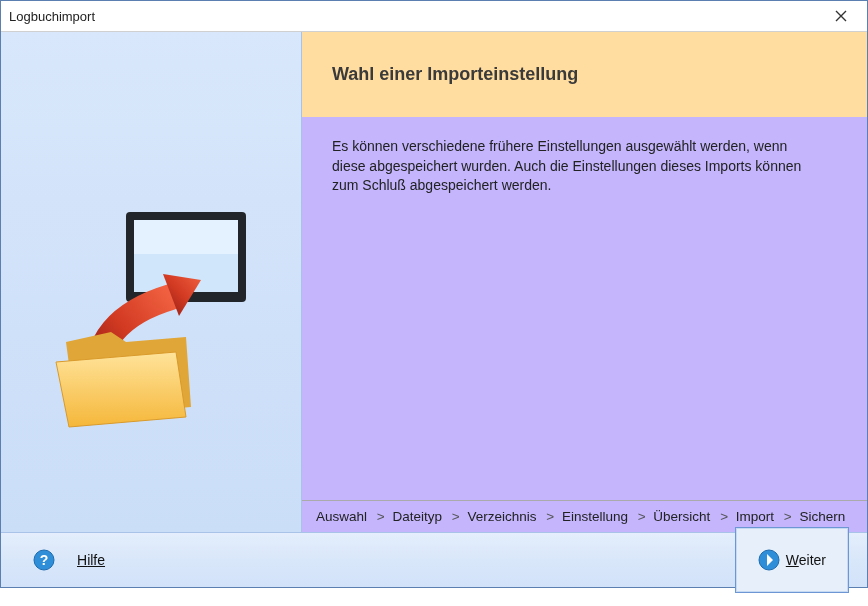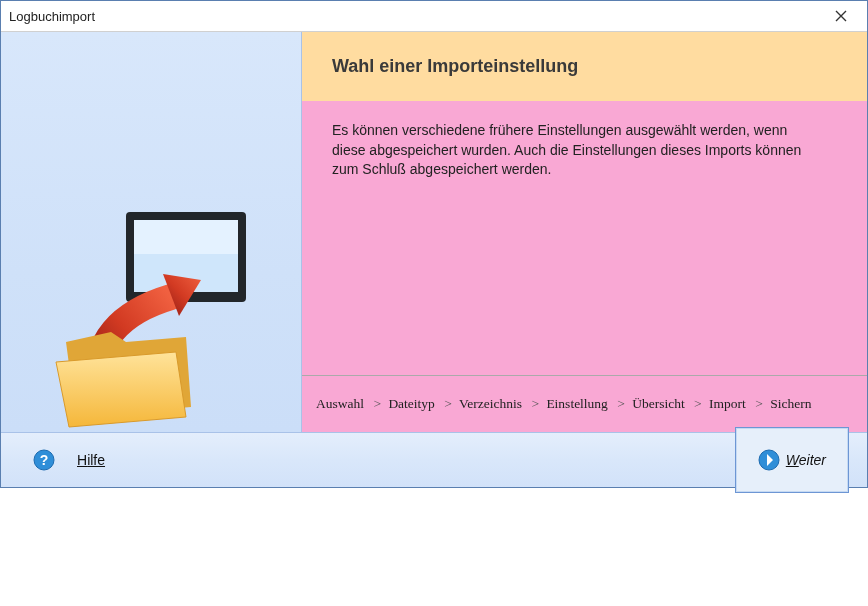--- a/index.html
+++ b/index.html
@@ -8,26 +8,26 @@
     width: 868px;
     height: 606px;
     font-family: "Segoe UI", Tahoma, sans-serif;
     font-size: 13px;
     color: #222;
     background: #fff;
     overflow: hidden;
   }
   .window {
     width: 868px;
-    height: 488px;
+    height: 588px;
     display: flex;
     flex-direction: column;
     border: 1px solid #5a7fb0;
     box-sizing: border-box;
-    background: #f9a8d4;
+    background: #c4b5fd;
   }
   .titlebar {
     height: 30px;
     display: flex;
     align-items: center;
     justify-content: space-between;
     padding: 0 6px 0 8px;
     background: #fff;
     border-bottom: 1px solid #d0d0d0;
   }
@@ -61,21 +61,21 @@
     top: 170px;
   }
   .right {
     flex: 1;
     display: flex;
     flex-direction: column;
     min-width: 0;
   }
   .header {
     background: #ffdca0;
-    padding: 24px 30px;
+    padding: 32px 30px;
     font-size: 18px;
     font-weight: 600;
     color: #3a3a3a;
   }
   .content {
     flex: 1;
     padding: 20px 30px 10px 30px;
     display: flex;
     flex-direction: column;
     min-height: 0;
@@ -104,25 +104,24 @@
     background: #d9d9d9;
     outline: 1px dotted #666;
     font-size: 13px;
     text-align: center;
   }
   .item .icon {
     margin-bottom: 3px;
   }
   .breadcrumbs {
     border-top: 1px solid #aaa;
-    padding: 20px 14px;
+    padding: 8px 14px;
     font-size: 13.5px;
     white-space: nowrap;
     overflow: hidden;
-    font-family: Liberation Serif, serif;
   }
   .breadcrumbs .bc-item { }
   .breadcrumbs .sep {
     margin: 0 4px 0 6px;
     color: #555;
   }
   .footer {
     height: 54px;
     background: linear-gradient(180deg,#e4eefc 0%, #d9e7fa 50%, #d2e2f9 100%);
     border-top: 1px solid #a9c2e8;
@@ -140,21 +139,20 @@
     padding: 0 14px;
     font-size: 14px;
     color: #111;
     cursor: default;
   }
   .fbtn.default {
     border: 1px solid #6d96d4;
     background: #e6effa;
     box-shadow: inset 0 0 0 1px #c6daf3;
     padding: 16px 22px;
-    font-style: italic;
   }
   .fbtn .mn { text-decoration: underline; }
   .helpline { text-decoration: underline; margin-left: 16px; }
   svg { display: block; }
 </style>
 </head>
 <body>
 
 <div class="window">
 

